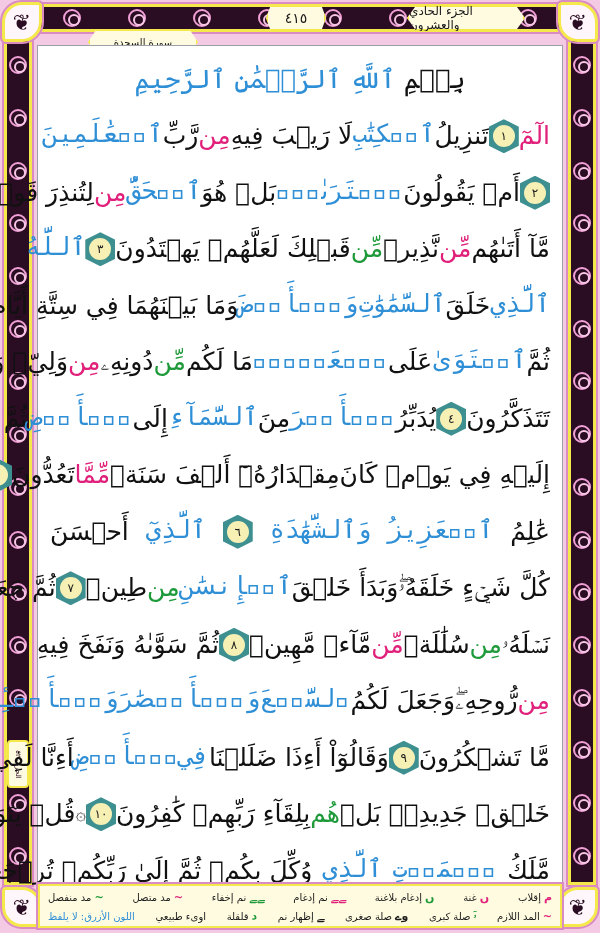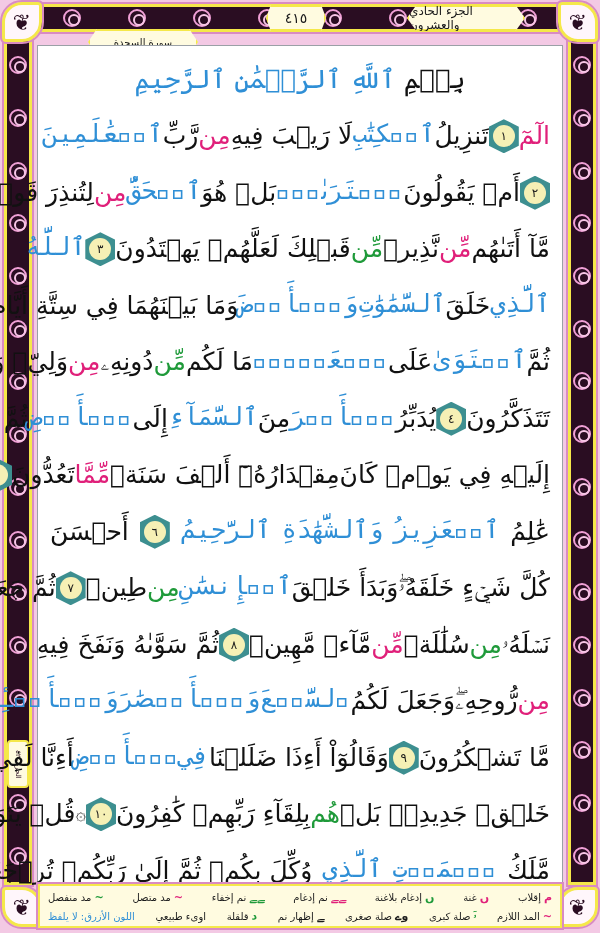--- a/index.html
+++ b/index.html
@@ -273,24 +273,24 @@
         <span class="w c-pink">مِّمَّا</span>
         <span class="w">تَعُدُّونَ</span>
         <span class="ayah">
           <span>٥</span>
         </span>
       </div>
       <div class="line">
         <span class="w">عَٰلِمُ</span>
         <span class="w c-blue">ٱلۡعَزِيزُ</span>
         <span class="w c-blue">وَٱلشَّهَٰدَةِ</span>
-        <span class="w c-blue">ٱلرَّحِيمُ</span>
         <span class="ayah">
           <span>٦</span>
         </span>
+        <span class="w c-blue">ٱلَّذِيٓ</span>
         <span class="w">أَحۡسَنَ</span>
       </div>
       <div class="line">
         <span class="w">كُلَّ شَيۡءٍ خَلَقَهُۥۖ</span>
         <span class="w">وَبَدَأَ خَلۡقَ</span>
         <span class="w c-blue">ٱلۡإِنسَٰنِ</span>
         <span class="w c-green">مِن</span>
         <span class="w">طِينٖ</span>
         <span class="ayah">
           <span>٧</span>

